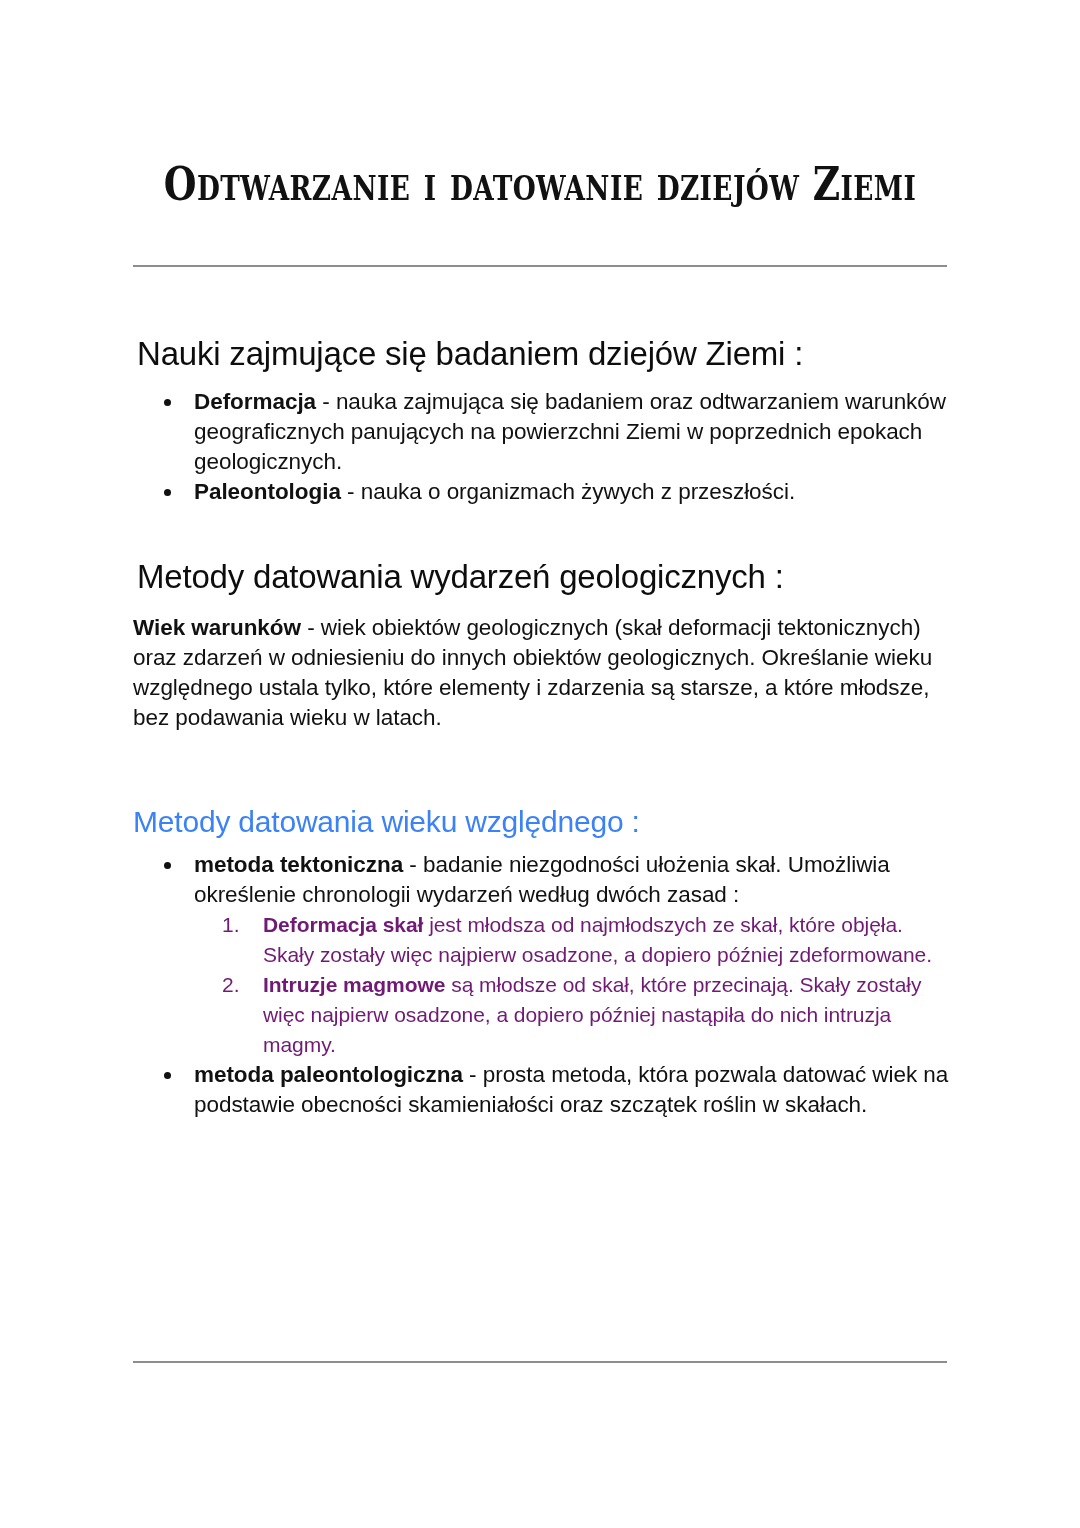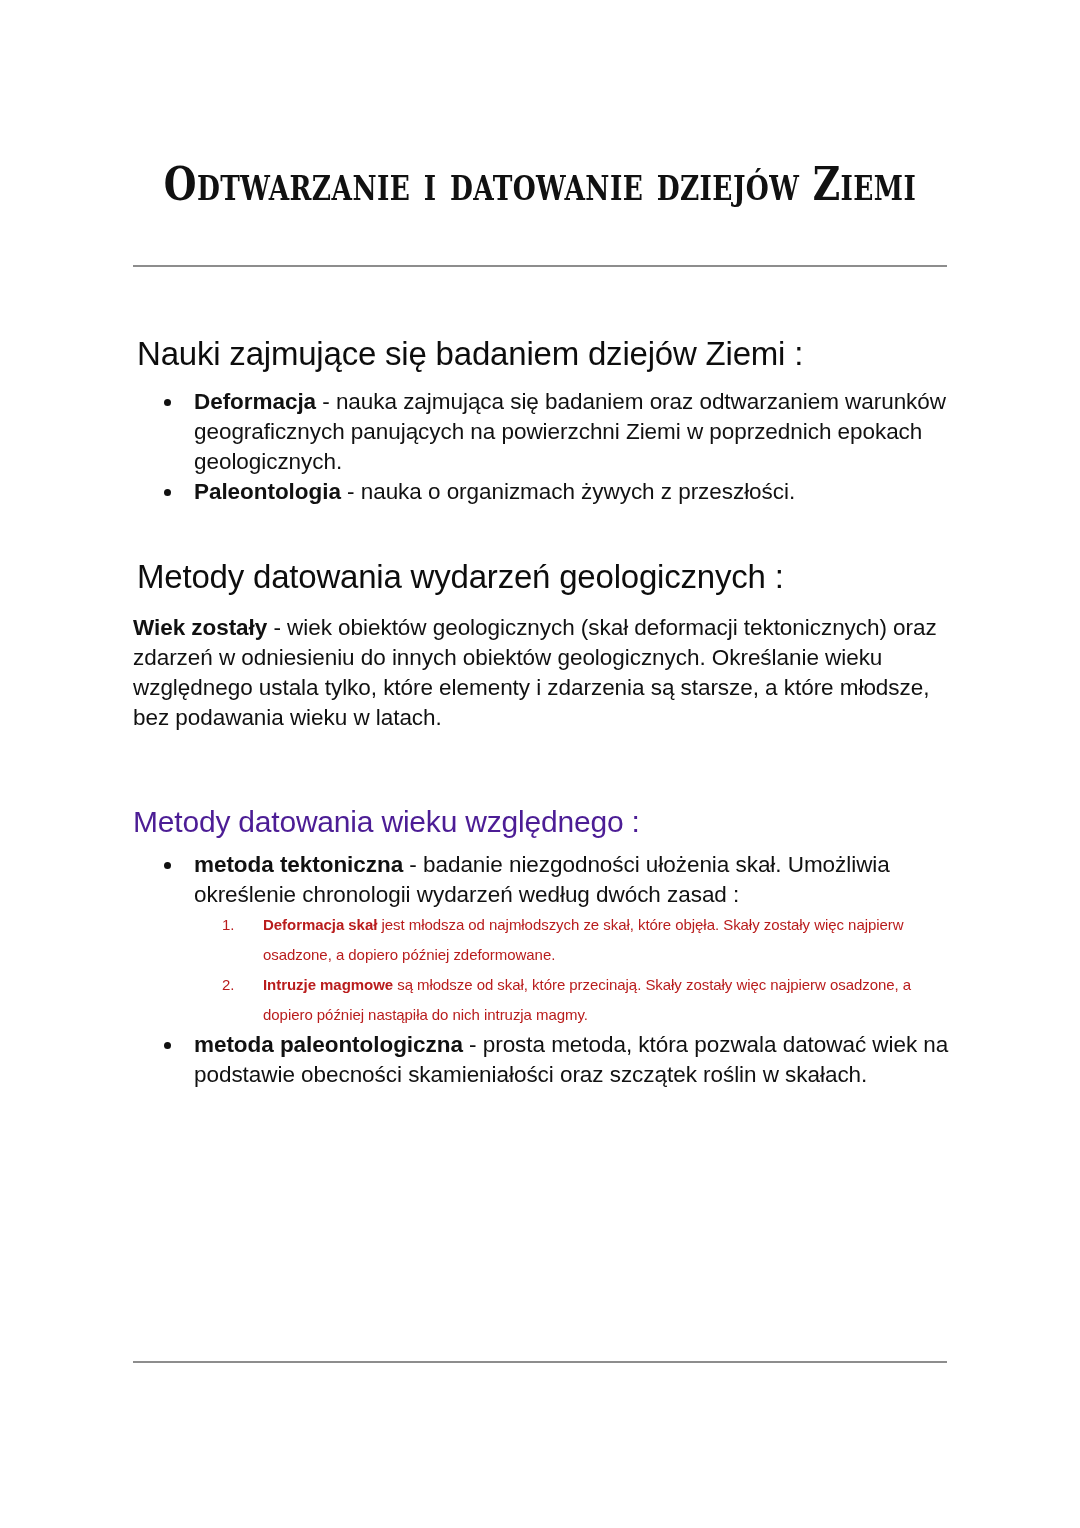--- a/index.html
+++ b/index.html
@@ -72,21 +72,21 @@
     line-height: 40px;
     letter-spacing: -0.2px;
     color: #0d0d0d;
   }
   h3.sub-heading {
     margin: 0;
     font-weight: 400;
     font-size: 30px;
     line-height: 38px;
     letter-spacing: -0.2px;
-    color: #4c1d95;
+    color: #3b82f6;
   }
 
   p.para {
     margin: 0;
     font-size: 22.5px;
     line-height: 30px;
     letter-spacing: -0.05px;
     color: #111111;
   }
   p.para .lead { font-weight: 700; }
@@ -118,24 +118,24 @@
 
   ol.numbers {
     margin: 0;
     padding: 0;
     list-style: none;
     counter-reset: zasada;
   }
   ol.numbers > li {
     position: relative;
     padding-left: 69px;
-    font-size: 15px;
+    font-size: 21px;
     line-height: 30px;
     letter-spacing: -0.05px;
-    color: #b91c1c;
+    color: #701a75;
     counter-increment: zasada;
   }
   ol.numbers > li::before {
     content: counter(zasada) ".";
     position: absolute;
     left: 28px;
     top: 0;
     width: 28px;
     text-align: left;
     font-weight: 400;
@@ -168,21 +168,21 @@
       <li><span class="term">Deformacja</span><span> - nauka zajmująca się badaniem oraz odtwarzaniem warunków geograficznych panujących na powierzchni Ziemi w poprzednich epokach geologicznych.</span></li>
       <li><span class="term">Paleontologia</span><span> - nauka o organizmach żywych z przeszłości.</span></li>
     </ul>
 
     <div class="gap-block-lg"></div>
 
     <h2 class="section-heading">Metody datowania wydarzeń geologicznych :</h2>
 
     <div class="gap-block-sm"></div>
 
-    <p class="para"><span class="lead">Wiek zostały</span><span> - wiek obiektów geologicznych (skał deformacji tektonicznych) oraz zdarzeń w odniesieniu  do innych obiektów geologicznych. Określanie wieku względnego ustala tylko, które elementy i zdarzenia są starsze, a które młodsze, bez podawania wieku w latach.</span></p>
+    <p class="para"><span class="lead">Wiek warunków</span><span> - wiek obiektów geologicznych (skał deformacji tektonicznych) oraz zdarzeń w odniesieniu  do innych obiektów geologicznych. Określanie wieku względnego ustala tylko, które elementy i zdarzenia są starsze, a które młodsze, bez podawania wieku w latach.</span></p>
 
     <div class="gap-block-md"></div>
 
 
     <div class="gap-sub"></div>
 
     <h3 class="sub-heading">Metody datowania wieku względnego :</h3>
 
     <div class="gap-heading-list"></div>
 

